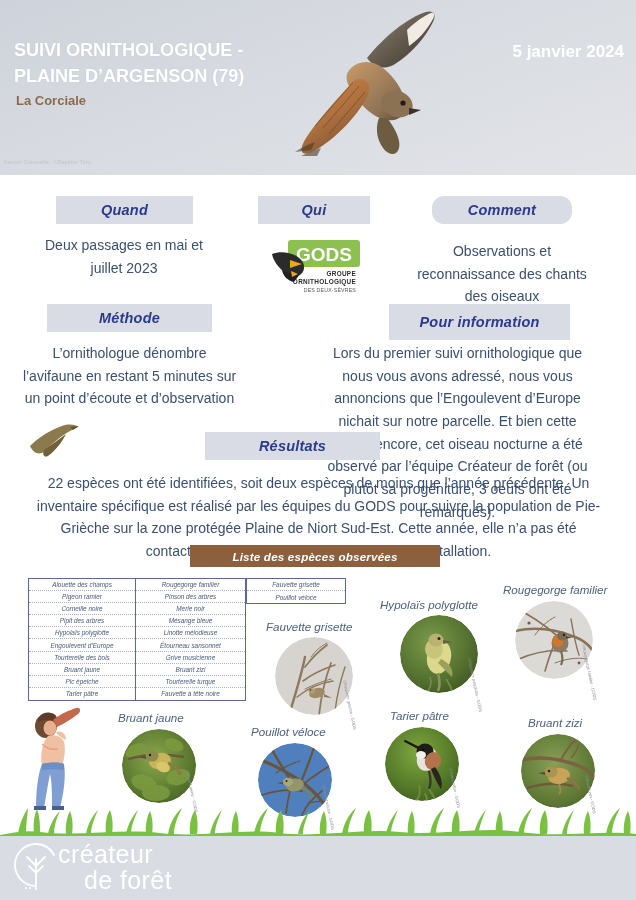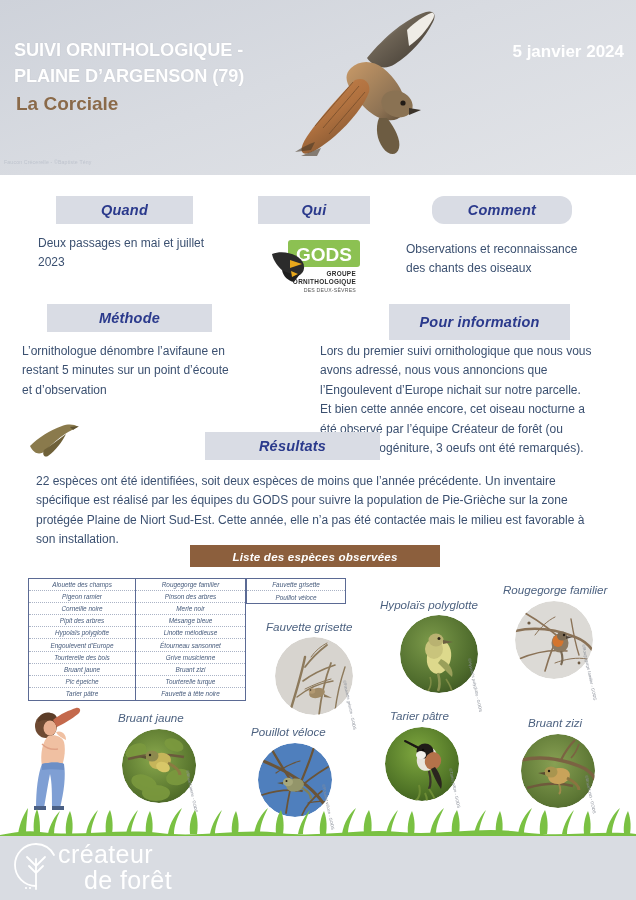--- a/index.html
+++ b/index.html
@@ -23,21 +23,21 @@
     font-size: 18.2px;
     font-weight: bold;
     line-height: 1.42;
     letter-spacing: -0.1px;
     z-index: 4;
     text-shadow: 0 0 1px rgba(120,125,135,0.25);
   }
   .header-subtitle {
     position: absolute; left: 16px; top: 93px;
     color: #8a6a4a;
-    font-size: 19px;
+    font-size: 13px;
     font-weight: bold;
     z-index: 4;
     text-shadow: 0 0 1px rgba(255,255,255,0.35);
   }
   .header-date {
     position: absolute; right: 12px; top: 42px;
     color: #ffffff;
     font-size: 17px;
     font-weight: bold;
     z-index: 4;
@@ -60,23 +60,23 @@
     font-weight: bold;
     font-style: italic;
     display: flex;
     align-items: center;
     justify-content: center;
     letter-spacing: 0.2px;
   }
   .body-text {
     position: absolute;
     color: #3b5070;
-    font-size: 12px;
+    font-size: 14px;
     line-height: 1.62;
-    text-align: left;
+    text-align: center;
   }
 
   #pill-quand   { left: 56px;  top: 196px; width: 137px; height: 28px; }
   #txt-quand    { left: 38px;  top: 234px; width: 172px; }
   #pill-qui     { left: 258px; top: 196px; width: 112px; height: 28px; }
   #logo-gods    { position: absolute; left: 268px; top: 240px; width: 95px; height: 56px; }
   #pill-comment { left: 432px; top: 196px; width: 140px; height: 28px; border-radius: 12px; }
   #txt-comment  { left: 406px; top: 240px; width: 192px; }
 
   #pill-methode { left: 47px;  top: 304px; width: 165px; height: 28px; }

